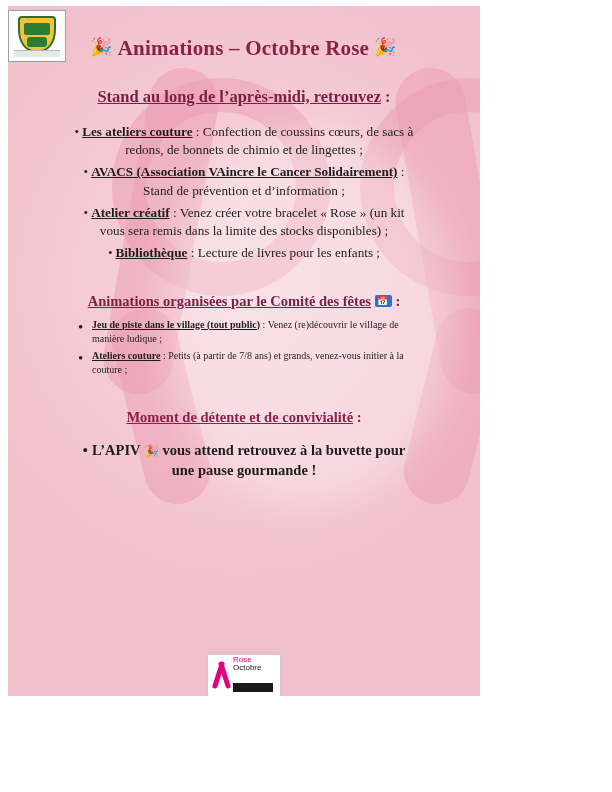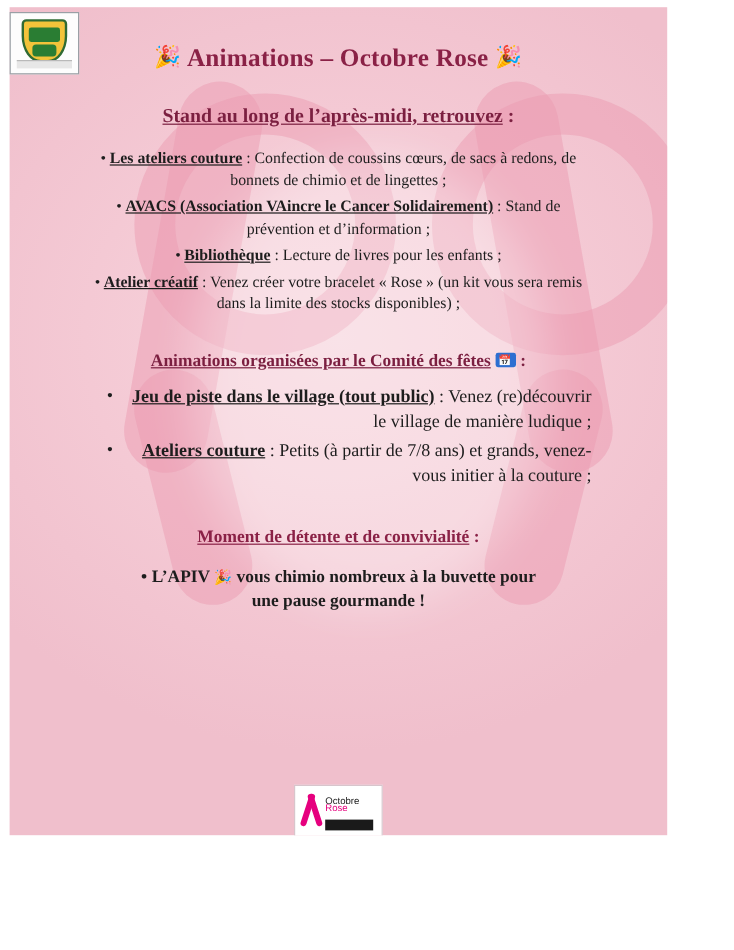--- a/index.html
+++ b/index.html
@@ -13,21 +13,21 @@
     font-family: "Liberation Serif", serif;
     position: relative;
     overflow: hidden;
   }
 
   
   #poster {
     position: absolute;
     left: 8px;
     top: 6px;
-    width: 548px;
+    width: 472px;
     height: 690px;
     background:
       radial-gradient(ellipse 70% 50% at 50% 40%, #f7d6de 0%, #f4c9d4 55%, #f0bfcc 100%);
     overflow: hidden;
   }
 
   
   .ribbon {
     position: absolute;
     border-radius: 50%;
@@ -143,25 +143,25 @@
   }
   ul.list .bullet { margin-right: 3px; }
   .lead {
     font-weight: bold;
     text-decoration: underline;
   }
 
   
   ul.list2 {
     list-style: none;
-    margin: 11px;
+    margin: 0;
     padding: 0 0 0 18px;
-    font-size: 15px;
+    font-size: 10px;
     line-height: 1.4;
-    text-align: right;
+    text-align: left;
     color: #1d1d1d;
   }
   ul.list2 > li {
     margin: 0 0 3px 0;
     padding-left: 14px;
     position: relative;
   }
   ul.list2 > li:before {
     content: "\2022";
     position: absolute;
@@ -209,21 +209,21 @@
   #oct-logo .ribbon-mark:before { left: 2px; transform: rotate(18deg); }
   #oct-logo .ribbon-mark:after  { left: 8px; transform: rotate(-18deg); }
   #oct-logo .lbl1, #oct-logo .lbl2 {
     position: absolute;
     left: 25px;
     font-family: "Liberation Sans", sans-serif;
     color: #1a1a1a;
     font-weight: normal;
   }
   #oct-logo .lbl1 { top: 8px; font-size: 8px; }
-  #oct-logo .lbl2 { top: 14px; font-size: 8px; color: #e6007e; }
+  #oct-logo .lbl2 { top: 0; font-size: 8px; color: #e6007e; }
   #oct-logo .bar {
     position: absolute;
     left: 25px; top: 28px;
     width: 40px; height: 9px;
     background: #1a1a1a;
   }
 
   .emoji-inline { font-size: 12px; }
   .badge-inline {
     display: inline-block;
@@ -262,24 +262,24 @@
     </h2>
 
     <ul class="list">
       <li>
         <span class="bullet">•</span><span class="lead">Les ateliers couture</span><span> : Confection de coussins cœurs, de sacs à redons, de bonnets de chimio  et de lingettes ;</span>
       </li>
       <li>
         <span class="bullet">•</span><span class="lead">AVACS (Association VAincre le Cancer Solidairement)</span><span> : Stand de prévention et d’information ;</span>
       </li>
       <li>
+        <span class="bullet">•</span><span class="lead">Atelier créatif</span><span> : Venez créer votre bracelet « Rose » (un kit vous sera remis dans la limite des stocks disponibles) ;</span>
+      </li>
+      <li>
         <span class="bullet">•</span><span class="lead">Bibliothèque</span><span> : Lecture de livres pour les enfants ;</span>
-      </li>
-      <li>
-        <span class="bullet">•</span><span class="lead">Atelier créatif</span><span> : Venez créer votre bracelet « Rose » (un kit vous sera remis dans la limite des stocks disponibles) ;</span>
       </li>
     </ul>
 
     <h2 class="section2">
       <span class="u">Animations organisées par le Comité des fêtes</span>
       <span class="badge-inline">📅</span><span> :</span>
     </h2>
 
     <ul class="list2">
       <li>
@@ -290,21 +290,21 @@
       </li>
     </ul>
 
     <h2 class="section3">
       <span class="u">Moment de détente et de convivialité</span><span> :</span>
     </h2>
 
     <div class="closing">
       <span class="dot">•</span><span>L’APIV</span>
       <span class="emoji-inline">🎉</span>
-      <span>vous chimio nombreux à la buvette pour</span><br>
+      <span>vous attend retrouvez à la buvette pour</span><br>
       <span>une pause gourmande !</span>
     </div>
 
   </div>
 
   <div id="oct-logo">
     <div class="ribbon-mark"></div>
     <div class="lbl1">Octobre</div>
     <div class="lbl2">Rose</div>
     <div class="bar"></div>

